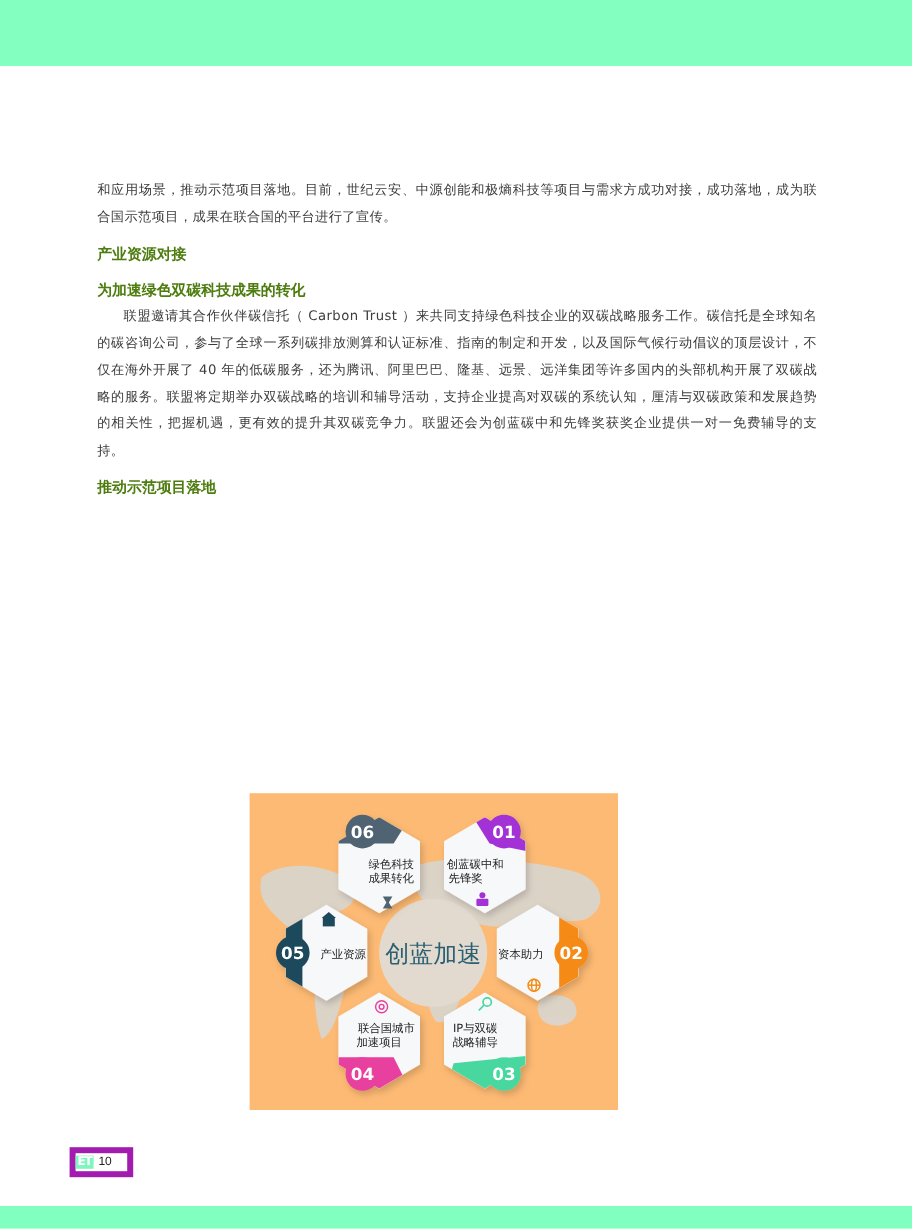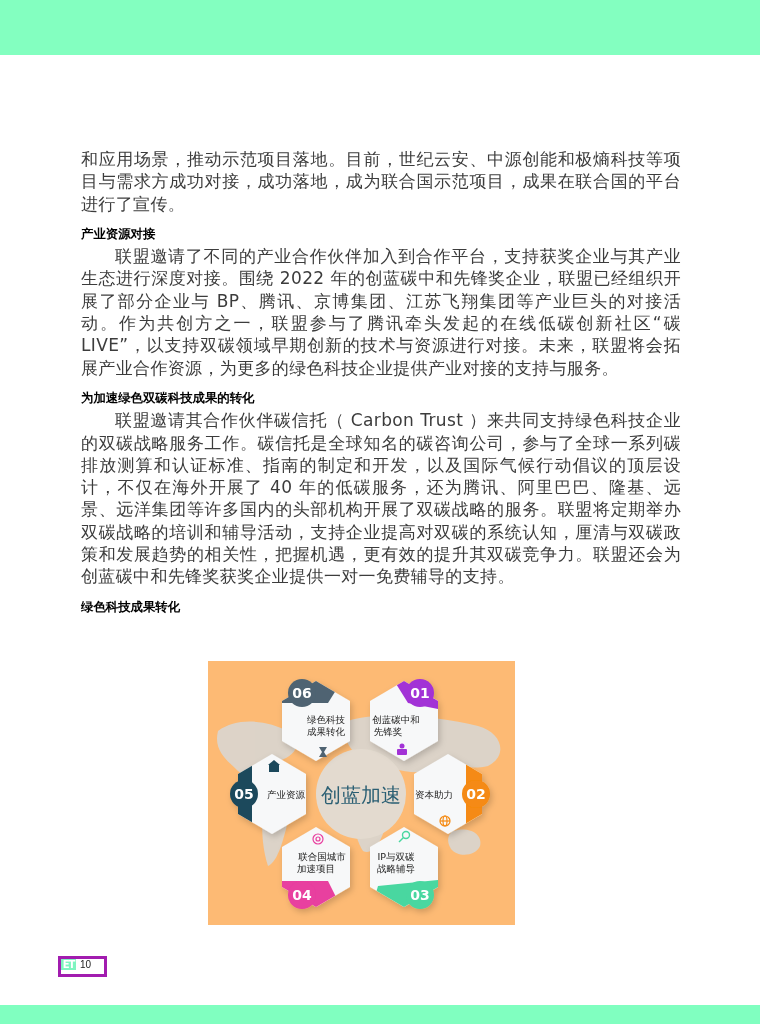--- a/index.html
+++ b/index.html
@@ -27,57 +27,57 @@
       width: 760px; height: 19px;
       background: #80ffc0;
     }
     .content {
       position: absolute;
       left: 81px;
       top: 148px;
       width: 600px;
     }
     .para {
-      font-size: 17px;
+      font-size: 11px;
       line-height: 22.3px;
       color: #3c3c3c;
       text-align: justify;
       margin: 0;
       letter-spacing: 0.35px;
     }
     .para.indent {
       text-indent: 2em;
     }
     .heading {
       font-size: 12.4px;
       font-weight: bold;
       line-height: 22.3px;
-      color: #000000;
+      color: #4d7c0f;
       margin: 8px 0 0 0;
     }
     .figure {
       position: absolute;
       left: 208px;
       top: 661px;
       width: 307px;
       height: 264px;
       background: #fdba74;
       overflow: hidden;
     }
     .figure svg {
       display: block;
     }
     .page-badge {
       position: absolute;
       left: 58px;
       top: 956px;
       height: 15px;
       display: flex;
-      align-items: flex-start;
-      border: 3px solid #a21caf;
+      align-items: center;
+      border: 5px solid #a21caf;
     }
     .page-badge .logo {
       width: 15px;
       background: #7ff5c0;
       color: #ffffff;
       font-size: 10px;
       font-weight: bold;
       display: flex;
       align-items: center;
       justify-content: center;
@@ -96,26 +96,25 @@
   </style>
 </head>
 <body>
 
 <div class="top-band"></div>
 
 <div class="content">
   <p class="para">和应用场景，推动示范项目落地。目前，世纪云安、中源创能和极熵科技等项目与需求方成功对接，成功落地，成为联合国示范项目，成果在联合国的平台进行了宣传。</p>
 
   <h3 class="heading">产业资源对接</h3>
-  <p class="para indent">联盟邀请了不同的产业合作伙伴加入到合作平台，支持获奖企业与其产业生态进行深度对接。围绕 2022 年的创蓝碳中和先锋奖企业，联盟已经组织开展了部分企业与 BP、腾讯、京博集团、江苏飞翔集团等产业巨头的对接活动。作为共创方之一，联盟参与了腾讯牵头发起的在线低碳创新社区“碳 LIVE”，以支持双碳领域早期创新的技术与资源进行对接。未来，联盟将会拓展产业合作资源，为更多的绿色科技企业提供产业对接的支持与服务。</p>
 
   <h3 class="heading">为加速绿色双碳科技成果的转化</h3>
   <p class="para indent">联盟邀请其合作伙伴碳信托（ Carbon Trust ）来共同支持绿色科技企业的双碳战略服务工作。碳信托是全球知名的碳咨询公司，参与了全球一系列碳排放测算和认证标准、指南的制定和开发，以及国际气候行动倡议的顶层设计，不仅在海外开展了 40 年的低碳服务，还为腾讯、阿里巴巴、隆基、远景、远洋集团等许多国内的头部机构开展了双碳战略的服务。联盟将定期举办双碳战略的培训和辅导活动，支持企业提高对双碳的系统认知，厘清与双碳政策和发展趋势的相关性，把握机遇，更有效的提升其双碳竞争力。联盟还会为创蓝碳中和先锋奖获奖企业提供一对一免费辅导的支持。</p>
 
-  <h3 class="heading">绿色科技成果转化</h3>
+  <h3 class="heading">推动示范项目落地</h3>
 </div>
 
 <div class="figure">
   <svg width="307" height="264" viewBox="0 0 307 264" xmlns="http://www.w3.org/2000/svg">
     <defs>
       <filter id="sh" x="-20%" y="-20%" width="140%" height="140%">
         <feDropShadow dx="2" dy="3" stdDeviation="3" flood-color="#000" flood-opacity="0.18"></feDropShadow>
       </filter>
       <clipPath id="clip06">
           <polygon points="108,20 142,40 142,80 108,100 74,80 74,40"></polygon>

